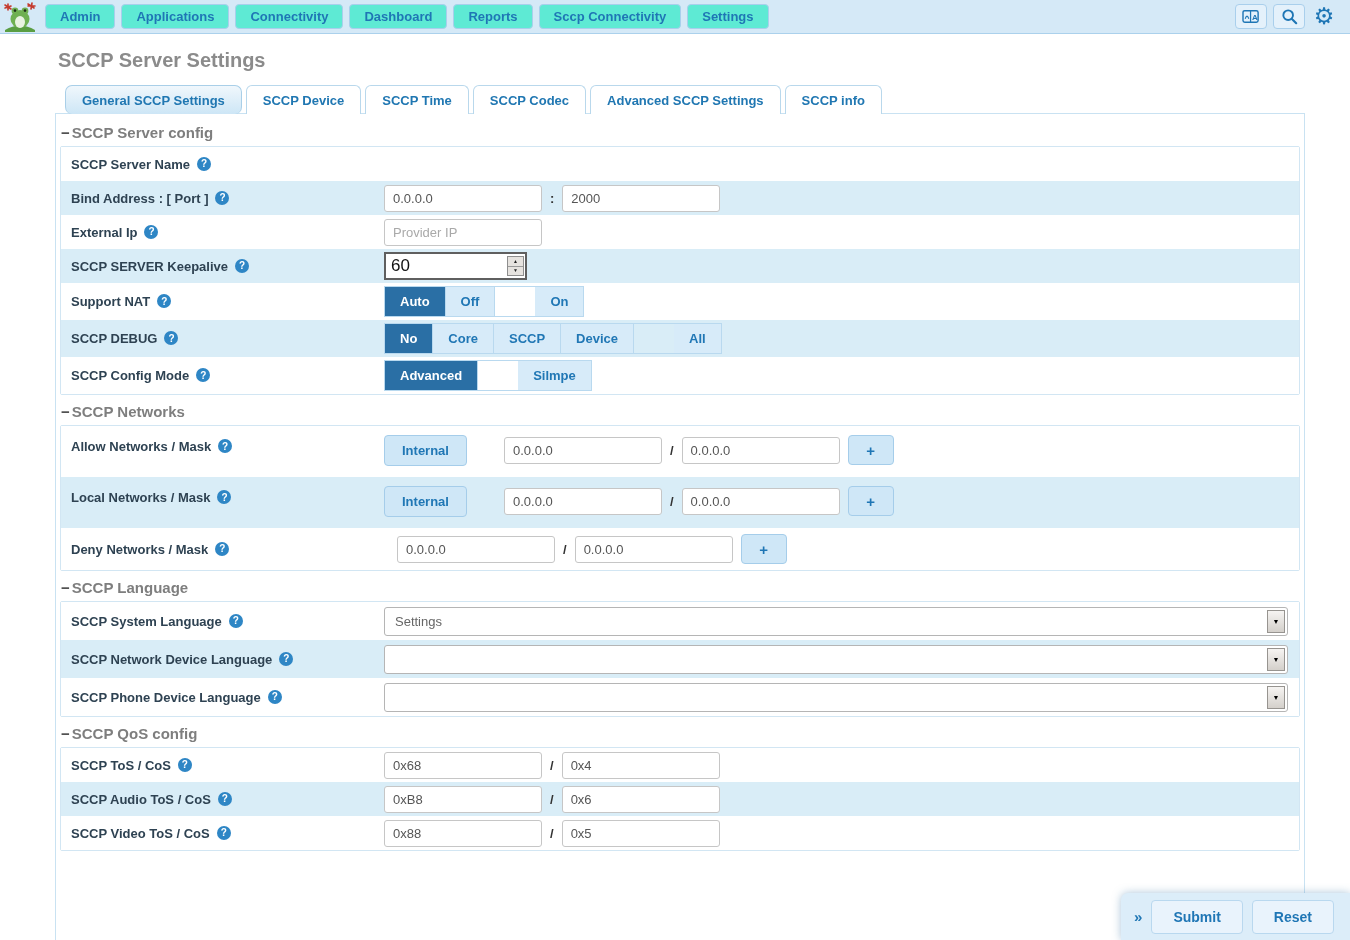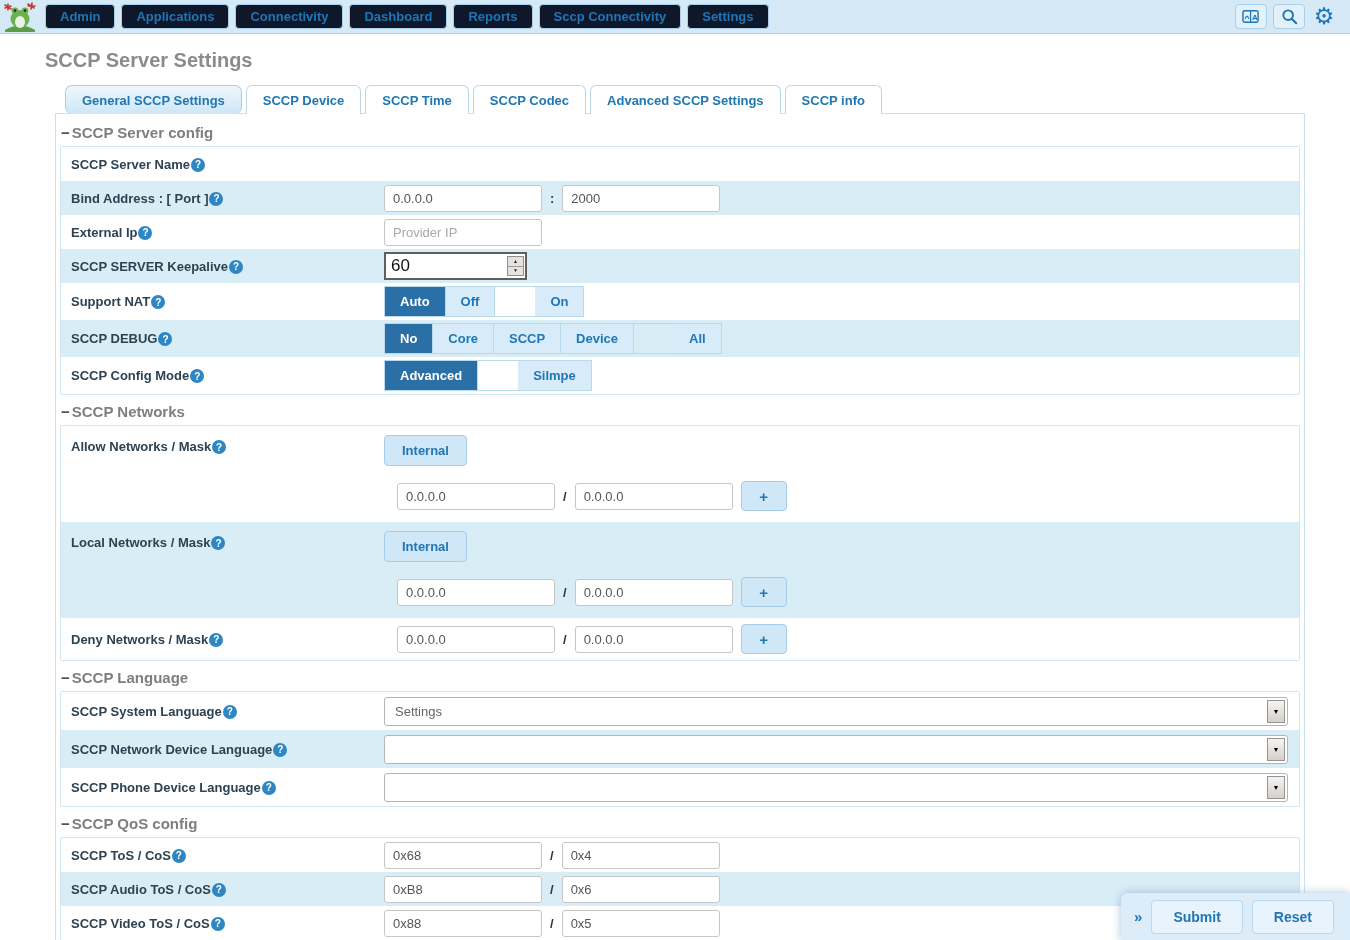--- a/index.html
+++ b/index.html
@@ -8,34 +8,34 @@
     width:1350px; height:940px; overflow:hidden; position:relative;
     background:#fff; font-family:"Liberation Sans", sans-serif;
   }
   
   .nav {
     display:flex; align-items:center; height:34px;
     background:#d5e9f7; border-bottom:1px solid #abd1ec; padding:0 10px 0 2px;
   }
   .logo { width:36px; height:30px; margin-right:4px; flex:none; }
   .nav-btn {
-    background:#0f172a; border:1px solid #a9cfec; border-radius:4px;
+    background:#5eead4; border:1px solid #a9cfec; border-radius:4px;
     color:#1f76b5; font-weight:bold; font-size:13px; padding:4px 14px;
     margin:0 3px; cursor:pointer; white-space:nowrap; line-height:1.2;
   }
   .nav-spacer { flex:1; }
   .icon-btn {
     background:#e4f1fb; border:1px solid #a9cfec; border-radius:4px;
     width:32px; height:25px; display:flex; align-items:center; justify-content:center;
     margin:0 3px; cursor:pointer;
   }
   .gear-btn { background:none; border:none; font-size:23px; color:#1f76b5; line-height:1;
     width:32px; height:28px; display:flex; align-items:center; justify-content:center; cursor:pointer; }
   
-  .page-title { color:#8b8b8b; font-size:20px; font-weight:bold; margin:15px 0 13px 45px; }
+  .page-title { color:#8b8b8b; font-size:20px; font-weight:bold; margin:15px 0 13px 58px; }
   .tabs { display:flex; margin:0 45px 0 65px; gap:4px; position:relative; z-index:2; }
   .tab {
     border:1px solid #b9d8ec; border-bottom:none; border-radius:6px 6px 0 0;
     background:#fff; color:#2077b2; font-weight:bold; font-size:13px;
     padding:7px 16px 6px; cursor:pointer; margin-bottom:-1px; white-space:nowrap;
   }
   .tab.active { background:linear-gradient(#f0f7fc, #cde6f6); border-color:#a9cfe8;border-radius:7px; }
   
   .content {
     margin:0 45px 0 55px; border:1px solid #c9e2f2; background:#fff;
@@ -46,29 +46,29 @@
     padding:8px 2px 5px 1px; display:flex; align-items:center; gap:2px;
   }
   .collapse-icon { color:#4a4a4a; font-weight:bold; font-size:15px; cursor:pointer; }
   .fieldset { border:1px solid #d2e6f3; border-radius:2px; }
   .row { display:flex; align-items:center; padding:3px 10px; min-height:34px; background:#fff; }
   .row.alt { background:#d9edf7; }
   .row.top { align-items:flex-start; }
   .row.top .row-label { padding-top:10px; }
   .row-label {
     width:313px; flex:none; color:#2e4252; font-weight:bold; font-size:13px;
-    display:flex; align-items:flex-end; gap:1px;
+    display:flex; align-items:flex-start; gap:7px;
   }
   .help {
     width:14px; height:14px; border-radius:50%; background:#2e86c5; color:#fff;
     font-size:10px; font-weight:bold; display:inline-flex; align-items:center;
     justify-content:center; flex:none; cursor:pointer;
   }
   .controls { display:flex; align-items:center; gap:8px; flex:1; min-width:0; }
-  .controls-stack { display:flex; flex-direction:column; align-items:flex-start; gap:15px; flex:1; padding:6px 0 8px; }
+  .controls-stack { display:flex; flex-direction:row; align-items:flex-start; gap:24px; flex:1; padding:6px 0 8px; }
   .net-inputs { display:flex; align-items:center; gap:8px; margin-left:13px; }
   input.text {
     height:27px; border:1px solid #c6c6c6; border-radius:3px; padding:0 8px;
     font-size:13px; color:#555; font-family:inherit; background:#fff; outline:none;
   }
   input.text::placeholder { color:#a9a9a9; }
   .w-ip { width:158px; }
   .w-full { flex:1; margin-right:1px; }
   .sep { font-weight:bold; color:#333; font-size:13px; flex:none; }
   

